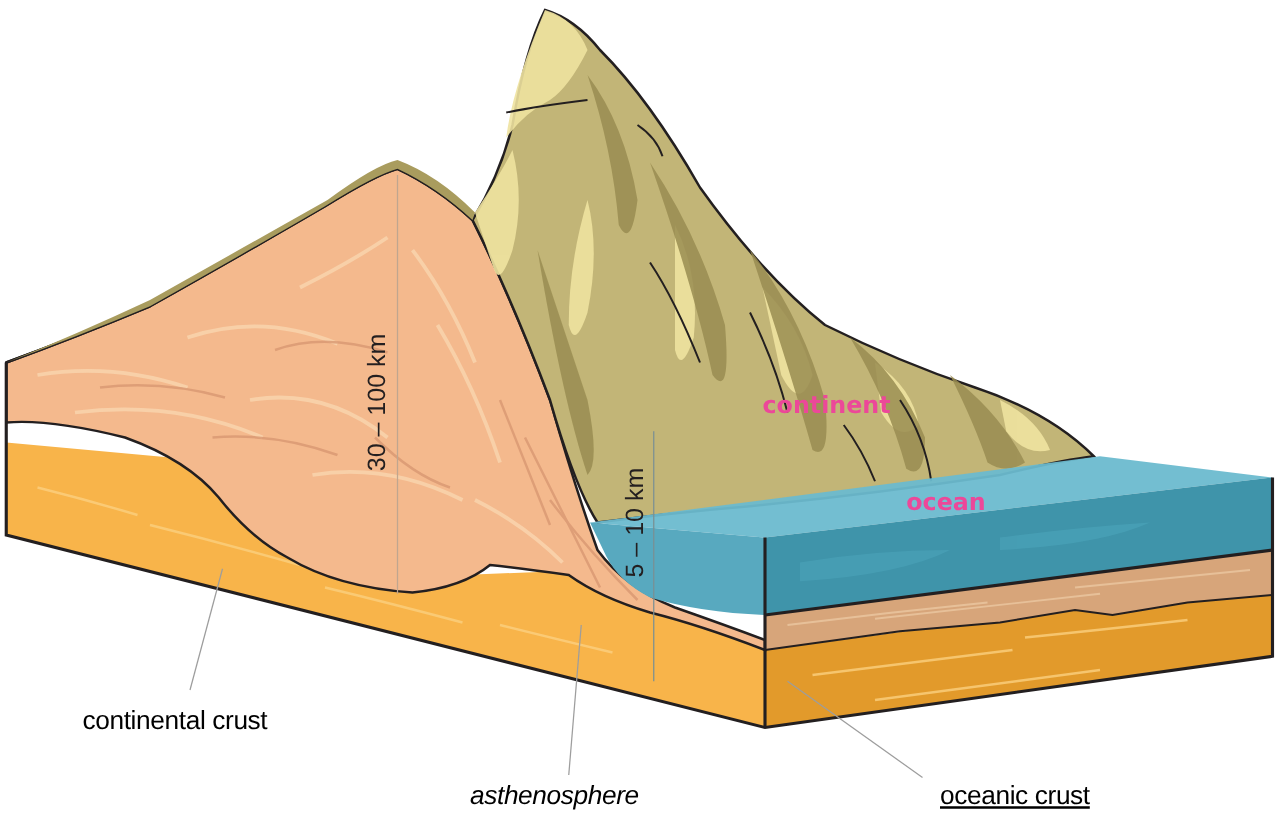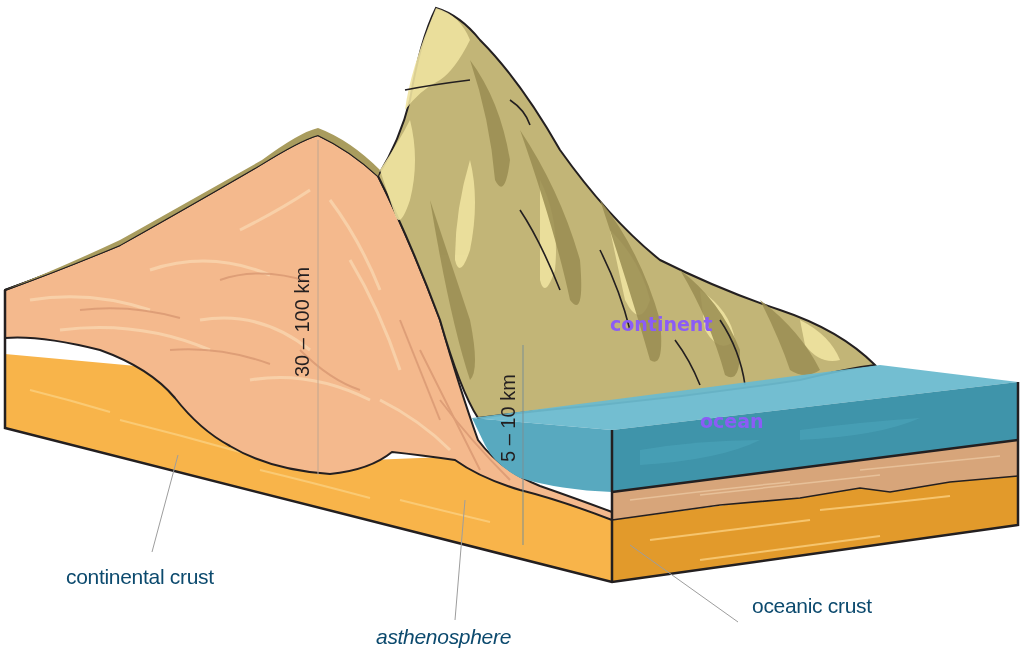--- a/index.html
+++ b/index.html
@@ -1,20 +1,20 @@
 <!DOCTYPE html>
 <html><head>
 <meta charset="utf-8">
 <style>
   html, body { margin:0; padding:0; background:#ffffff; }
   body { width:1024px; height:653px; position:relative; overflow:hidden; font-family:"Liberation Sans", sans-serif; }
   svg.diagram { position:absolute; left:0; top:0; width:1024px; height:653px; }
   .lbl { position:absolute; white-space:nowrap; color:#231f20; }
-  .lbl-bold { font-family:"DejaVu Sans", sans-serif; font-weight:bold; font-size:19px; color:#8b5cf6; }
-  .lbl-thin { font-family:"Liberation Sans", sans-serif; font-size:21px; color:#0c4a6e; letter-spacing:-0.3px; }
+  .lbl-bold { font-family:"DejaVu Sans", sans-serif; font-weight:bold; font-size:19px; color:#ec4899; }
+  .lbl-thin { font-family:"Liberation Sans", sans-serif; font-size:21px; color:#000000; letter-spacing:-0.3px; }
   .lbl-vert { font-family:"Liberation Sans", sans-serif; font-size:20px; color:#231f20; transform-origin:left top; transform:rotate(-90deg); }
 </style>
 </head>
 <body>
 
 <svg class="diagram" viewBox="0 0 1024 653" xmlns="http://www.w3.org/2000/svg">
 
   <g>
     <polygon points="5,354 5,428 612,582 612,520 470,456 370,460 180,370" fill="#f8b44a"></polygon>
 
@@ -121,18 +121,18 @@
 
   <line x1="318" y1="140" x2="318" y2="475" stroke="#c0a68f" stroke-width="1"></line>
   <line x1="523" y1="345" x2="523" y2="545" stroke="#7a8f93" stroke-width="1"></line>
 
   <line x1="178" y1="455" x2="152" y2="552" stroke="#9d9d9d" stroke-width="1"></line>
   <line x1="465" y1="500" x2="455" y2="620" stroke="#9d9d9d" stroke-width="1"></line>
   <line x1="630" y1="545" x2="738" y2="622" stroke="#9d9d9d" stroke-width="1"></line>
 </svg>
 
 <div class="lbl lbl-bold" style="left:610px; top:313px;">continent</div>
-<div class="lbl lbl-bold" style="left:700px; top:391px;margin-top:19px;">ocean</div>
+<div class="lbl lbl-bold" style="left:725px; top:391px;">ocean</div>
 <div class="lbl lbl-vert" style="left:291px; top:377px;">30 – 100 km</div>
 <div class="lbl lbl-vert" style="left:497px; top:462px;">5 – 10 km</div>
 <div class="lbl lbl-thin" style="left:66px; top:565px;">continental crust</div>
 <div class="lbl lbl-thin" style="left:376px; top:625px;font-style:italic;">asthenosphere</div>
-<div class="lbl lbl-thin" style="left:752px; top:594px;">oceanic crust</div>
+<div class="lbl lbl-thin" style="left:752px; top:625px;text-decoration:underline;">oceanic crust</div>
 
 </body></html>

